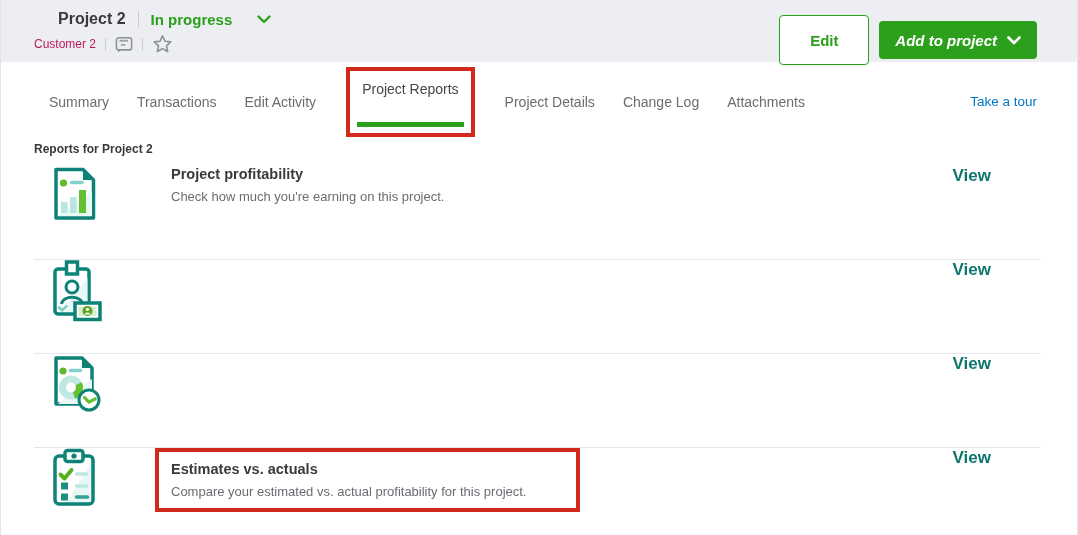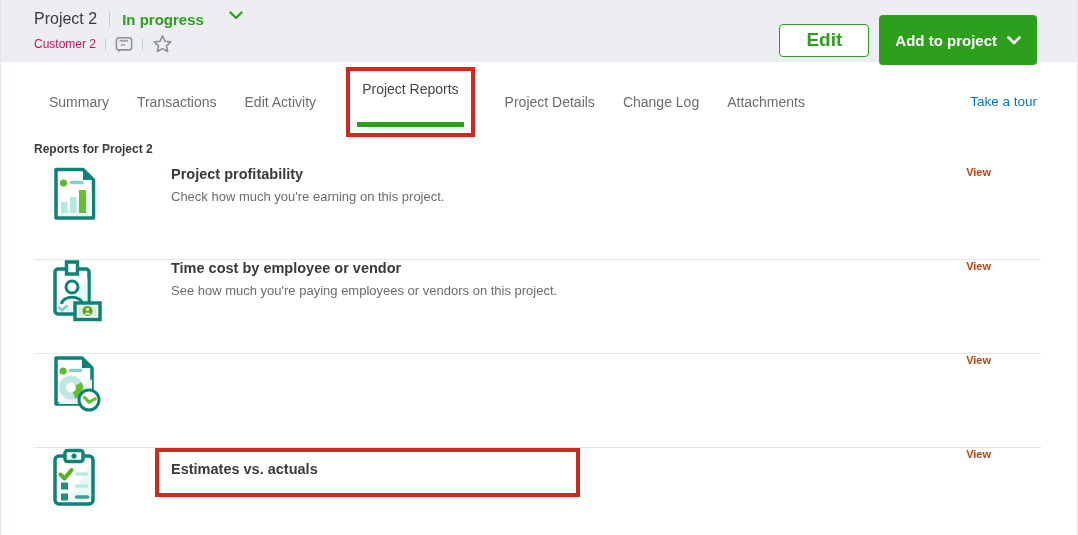--- a/index.html
+++ b/index.html
@@ -10,39 +10,39 @@
     background:#fff; border-left:1px solid #e3e5e9; border-right:1px solid #e3e5e9;
   }
 
   
   .header-band {
     height:62px; background:#eceef1; display:flex; justify-content:space-between;
     padding:10px 40px 0 33px;
   }
   .header-left { display:flex; flex-direction:column; gap:6px; }
   .title-row { display:flex; align-items:center; }
-  .project-title { font-size:16px; font-weight:normal; color:#393a3d; }
+  .project-title { font-size:16px; font-weight:bold; color:#393a3d;margin-left:24px; }
   .vdiv { width:1px; height:16px; background:#c9ccd1; margin:0 12px; }
   .vdiv.small { height:13px; margin:0 9px; }
-  .status-dd { display:flex; align-items:flex-start; gap:25px; cursor:pointer; }
+  .status-dd { display:flex; align-items:center; gap:25px; cursor:pointer; }
   .status-label { font-size:15px; font-weight:bold; color:#2ca01c; }
   .meta-row { display:flex; align-items:center; }
   .customer-link { font-size:12px; color:#be185d; cursor:pointer; }
   .icon-btn { display:inline-flex; align-items:center; cursor:pointer; }
 
   .header-right { display:flex; align-items:center; gap:10px; margin-top:8px; }
   .btn-edit {
-    height:33px; min-width:90px; padding:0 24px; background:#fff;
+    height:50px; min-width:90px; padding:0 24px; background:#fff;
     border:1px solid #2ca01c; border-radius:4px; color:#2ca01c;
-    font-size:19px; font-weight:bold; font-family:inherit; cursor:pointer;
+    font-size:15px; font-weight:bold; font-family:inherit; cursor:pointer;
   }
   .btn-add {
-    height:50px; padding:0 16px; background:#2ca01c; border:none; border-radius:4px;
+    height:38px; padding:0 16px; background:#2ca01c; border:none; border-radius:4px;
     color:#fff; font-size:15px; font-weight:bold; font-family:inherit; cursor:pointer;
-    display:inline-flex; align-items:center; gap:10px;
+    display:inline-flex; align-items:center; gap:10px;font-style:italic;
   }
 
   
   .tabs-row {
     height:63px; display:flex; align-items:center; gap:28px;
     padding:16px 40px 0 48px; background:#fff;
   }
   .tab { font-size:14px; color:#6b6c72; cursor:pointer; white-space:nowrap; }
   .tab-annotation {
     border:4px solid #d2281e; padding:10px 12px 6px; margin:0 2px;
@@ -54,21 +54,21 @@
 
   
   .reports-heading { margin:17px 16px 0 33px; font-size:12px; font-weight:bold; color:#393a3d; }
   .report-rows { margin:10px 0 0 33px; width:1007px; }
   .report-row { display:flex; align-items:flex-start; height:94px;gap:42px; }
   .report-row.bordered { border-bottom:1px solid #e5e7ea; }
   .row-icon { width:54px; margin-left:15px; flex:none; display:flex; align-items:center; }
   .row-text { margin-left:26px; }
   .row-title { font-size:14.5px; font-weight:bold; color:#393a3d; margin-bottom:7px; }
   .row-desc { font-size:13px; color:#6b6c72; }
-  .row-view { margin-left:auto; margin-right:50px; font-size:11px; font-weight:bold; color:#c2410c; cursor:pointer; }
+  .row-view { margin-left:auto; margin-right:50px; font-size:17px; font-weight:bold; color:#0f766e; cursor:pointer; }
   .report-annotation {
     border:4px solid #d2281e; width:425px; padding:9px 12px; margin-left:-16px;
   }
 </style>
 </head>
 <body>
 
 <div class="page">
 
   <div class="header-band">
@@ -166,24 +166,20 @@
           <circle cx="23" cy="27" r="6" fill="#fff" stroke="#0d8377" stroke-width="3"></circle>
           <path d="M12.5 44 c1-9 20-9 21 0" fill="none" stroke="#0d8377" stroke-width="3"></path>
           <path d="M10 47.5 l3 2.8 4.5-4.2" fill="none" stroke="#7fcdc4" stroke-width="2.6" stroke-linecap="round" stroke-linejoin="round"></path>
           <rect x="26" y="43" width="25" height="16.5" fill="#fff" stroke="#0d8377" stroke-width="3.5"></rect>
           <rect x="29.5" y="46.5" width="18" height="9.5" fill="#d9efcd"></rect>
           <circle cx="38.5" cy="51" r="5" fill="#56a61f"></circle>
           <circle cx="38.5" cy="49.3" r="1.6" fill="#fff"></circle>
           <path d="M35.5 54.5 c.6-2.8 5.4-2.8 6 0" fill="#fff"></path>
         </svg>
       </span>
-      <span class="row-text">
-        <div class="row-title">Time cost by employee or vendor</div>
-        <div class="row-desc">See how much you're paying employees or vendors on this project.</div>
-      </span>
       <span class="row-view">View</span>
     </div>
 
     <div class="report-row bordered">
       <span class="row-icon">
         <svg width="54" height="60" viewBox="0 0 54 60">
           <path d="M7 4 h26 l10 10 v36 H7 z" fill="#fff" stroke="#0d8377" stroke-width="3.5" stroke-linejoin="round"></path>
           <path d="M8.8 50 L43 25 V50 z" fill="#e9f7f5"></path>
           <path d="M33 4 l10 10 h-10 z" fill="#0d8377"></path>
           <circle cx="14" cy="17" r="3.6" fill="#5fb92e"></circle>
@@ -208,19 +204,20 @@
           <line x1="27.5" y1="26" x2="37.5" y2="26" stroke="#bfe8e3" stroke-width="3.5" stroke-linecap="round"></line>
           <rect x="12" y="34.5" width="7" height="7" fill="#1f8f82"></rect>
           <line x1="27.5" y1="38" x2="37.5" y2="38" stroke="#bfe8e3" stroke-width="3.5" stroke-linecap="round"></line>
           <rect x="12" y="45.5" width="7" height="7" fill="#1f8f82"></rect>
           <line x1="27.5" y1="49" x2="38.5" y2="49" stroke="#35a093" stroke-width="3.5" stroke-linecap="round"></line>
         </svg>
       </span>
       <span class="row-text">
         <span class="report-annotation" style="display:block">
           <div class="row-title">Estimates vs. actuals</div>
+          <div class="row-desc">Compare your estimated vs. actual profitability for this project.</div>
         </span>
       </span>
       <span class="row-view">View</span>
     </div>
 
   </div>
 </div>
 
 </body></html>

